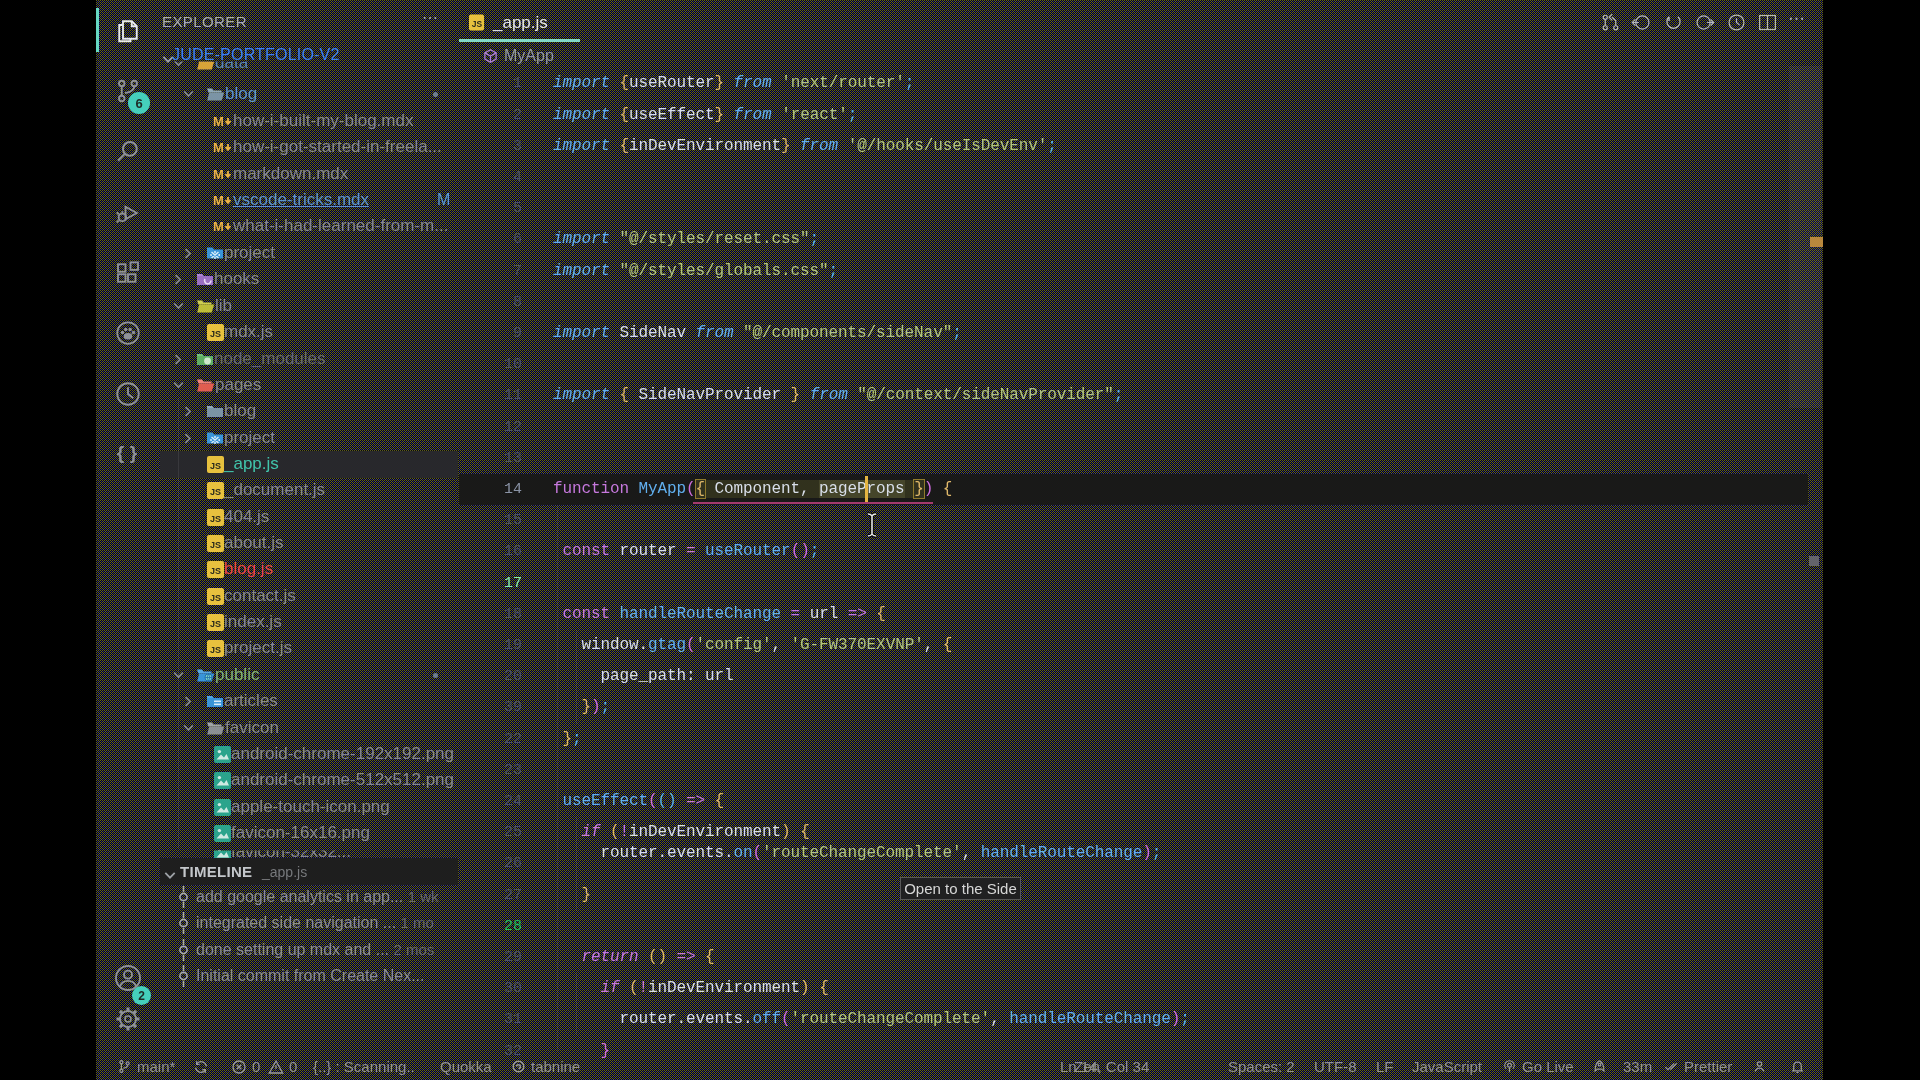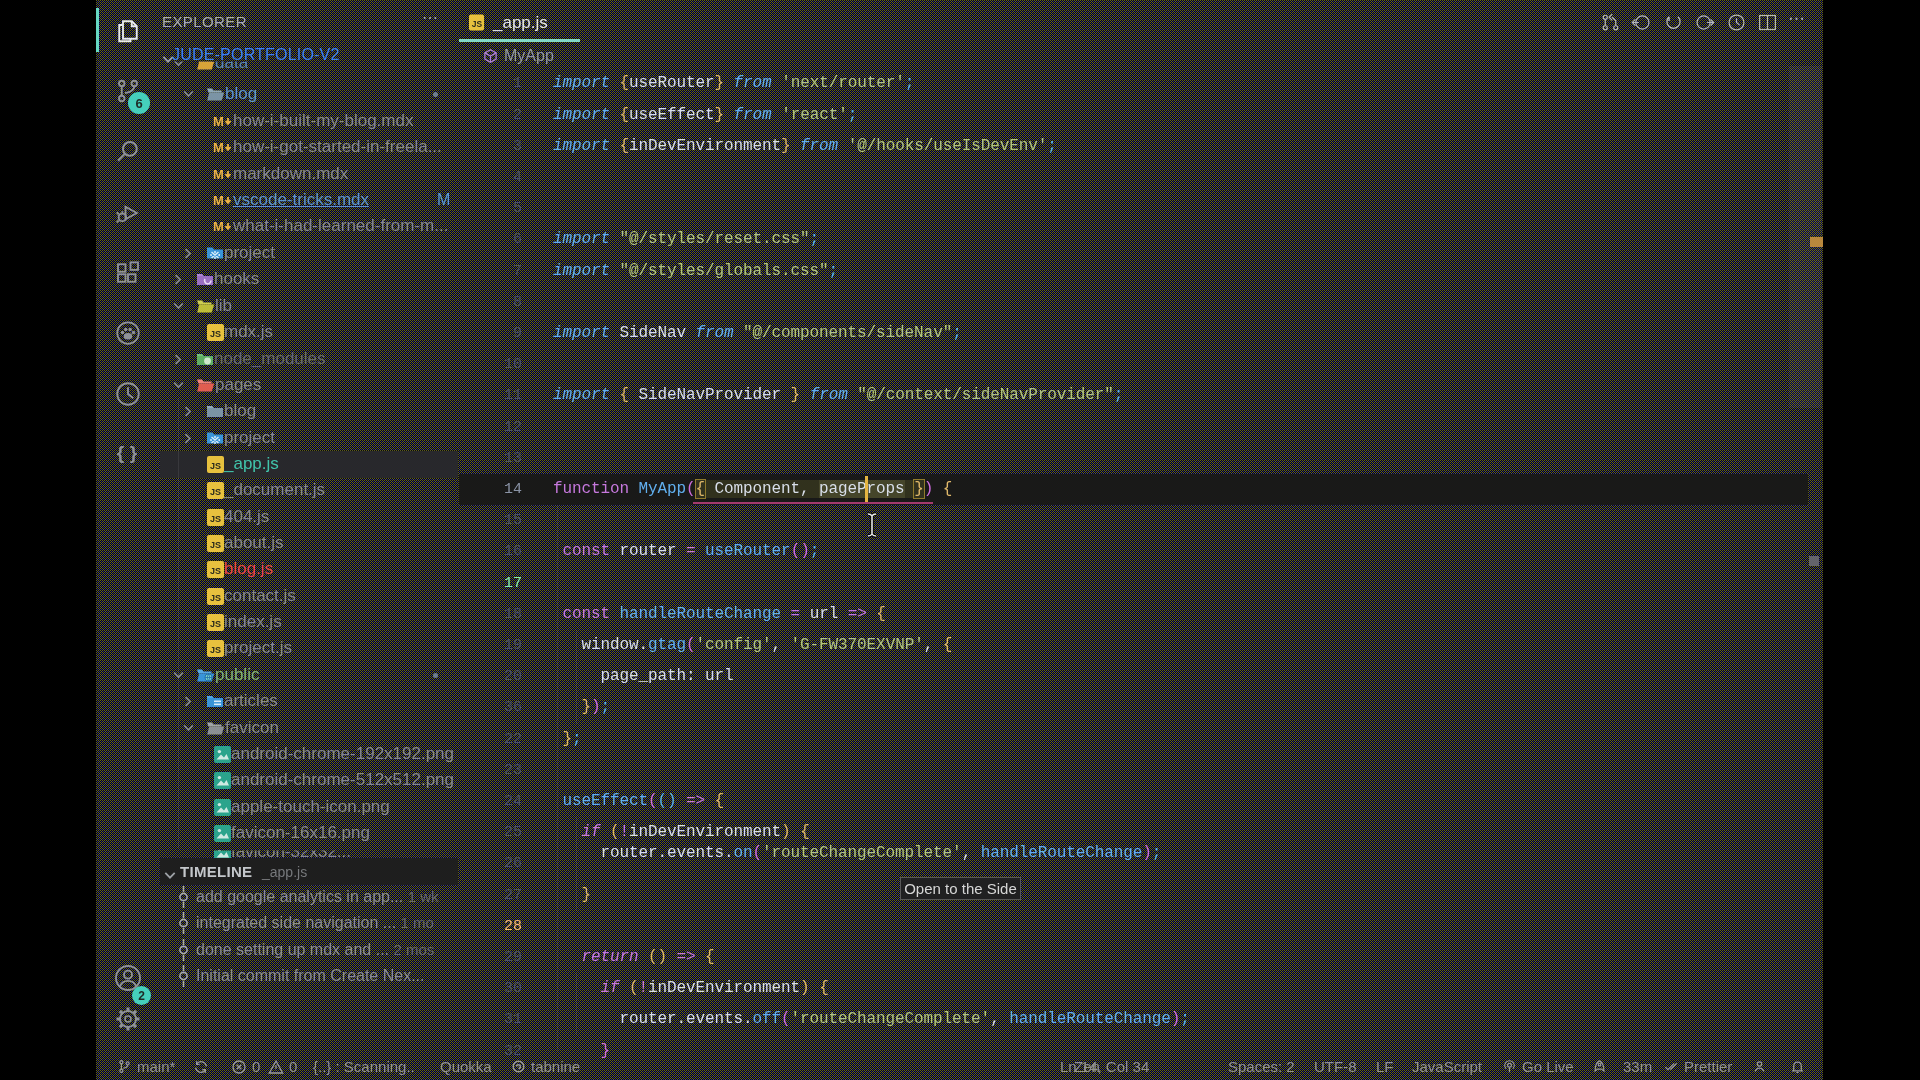--- a/index.html
+++ b/index.html
@@ -604,28 +604,28 @@
 <div class="lnum lay" style="left:488px;top:380.4px;color:#4c5364">11</div>
 <div class="lnum lay" style="left:488px;top:411.6px;color:#4c5364">12</div>
 <div class="lnum lay" style="left:488px;top:442.8px;color:#4c5364">13</div>
 <div class="lnum lay" style="left:488px;top:474.0px;color:#8a93a5">14</div>
 <div class="lnum lay" style="left:488px;top:505.2px;color:#4c5364">15</div>
 <div class="lnum lay" style="left:488px;top:536.4px;color:#4c5364">16</div>
 <div class="lnum lay" style="left:488px;top:567.6px;color:#86efac">17</div>
 <div class="lnum lay" style="left:488px;top:598.8px;color:#4c5364">18</div>
 <div class="lnum lay" style="left:488px;top:630.0px;color:#4c5364">19</div>
 <div class="lnum lay" style="left:488px;top:661.2px;color:#4c5364">20</div>
-<div class="lnum lay" style="left:488px;top:692.4px;color:#4c5364">36</div>
+<div class="lnum lay" style="left:488px;top:692.4px;color:#4c5364">39</div>
 <div class="lnum lay" style="left:488px;top:723.6px;color:#4c5364">22</div>
 <div class="lnum lay" style="left:488px;top:754.8px;color:#4c5364">23</div>
 <div class="lnum lay" style="left:488px;top:786.0px;color:#4c5364">24</div>
 <div class="lnum lay" style="left:488px;top:817.2px;color:#4c5364">25</div>
 <div class="lnum lay" style="left:488px;top:848.4px;color:#4c5364">26</div>
 <div class="lnum lay" style="left:488px;top:879.6px;color:#4c5364">27</div>
-<div class="lnum lay" style="left:488px;top:910.8px;color:#fdba74">28</div>
+<div class="lnum lay" style="left:488px;top:910.8px;color:#22c55e">28</div>
 <div class="lnum lay" style="left:488px;top:942.0px;color:#4c5364">29</div>
 <div class="lnum lay" style="left:488px;top:973.2px;color:#4c5364">30</div>
 <div class="lnum lay" style="left:488px;top:1004.4px;color:#4c5364">31</div>
 <div class="lnum lay" style="left:488px;top:1035.6px;color:#4c5364">32</div>
 <div class="cl" style="left:553px;top:68.4px"><span class="k">import</span> <span class="y">{</span><span class="w">useRouter</span><span class="y">}</span> <span class="k">from</span> <span class="s">'next/router'</span><span class="c">;</span></div>
 <div class="cl" style="left:553px;top:99.6px"><span class="k">import</span> <span class="y">{</span><span class="w">useEffect</span><span class="y">}</span> <span class="k">from</span> <span class="s">'react'</span><span class="c">;</span></div>
 <div class="cl" style="left:553px;top:130.8px"><span class="k">import</span> <span class="y">{</span><span class="w">inDevEnvironment</span><span class="y">}</span> <span class="k">from</span> <span class="s">'@/hooks/useIsDevEnv'</span><span class="c">;</span></div>
 <div class="cl" style="left:553px;top:224.4px"><span class="k">import</span> <span class="s">"@/styles/reset.css"</span><span class="c">;</span></div>
 <div class="cl" style="left:553px;top:255.6px"><span class="k">import</span> <span class="s">"@/styles/globals.css"</span><span class="c">;</span></div>
 <div class="cl" style="left:553px;top:318.0px"><span class="k">import</span> <span class="w">SideNav</span> <span class="k">from</span> <span class="s">"@/components/sideNav"</span><span class="c">;</span></div>

